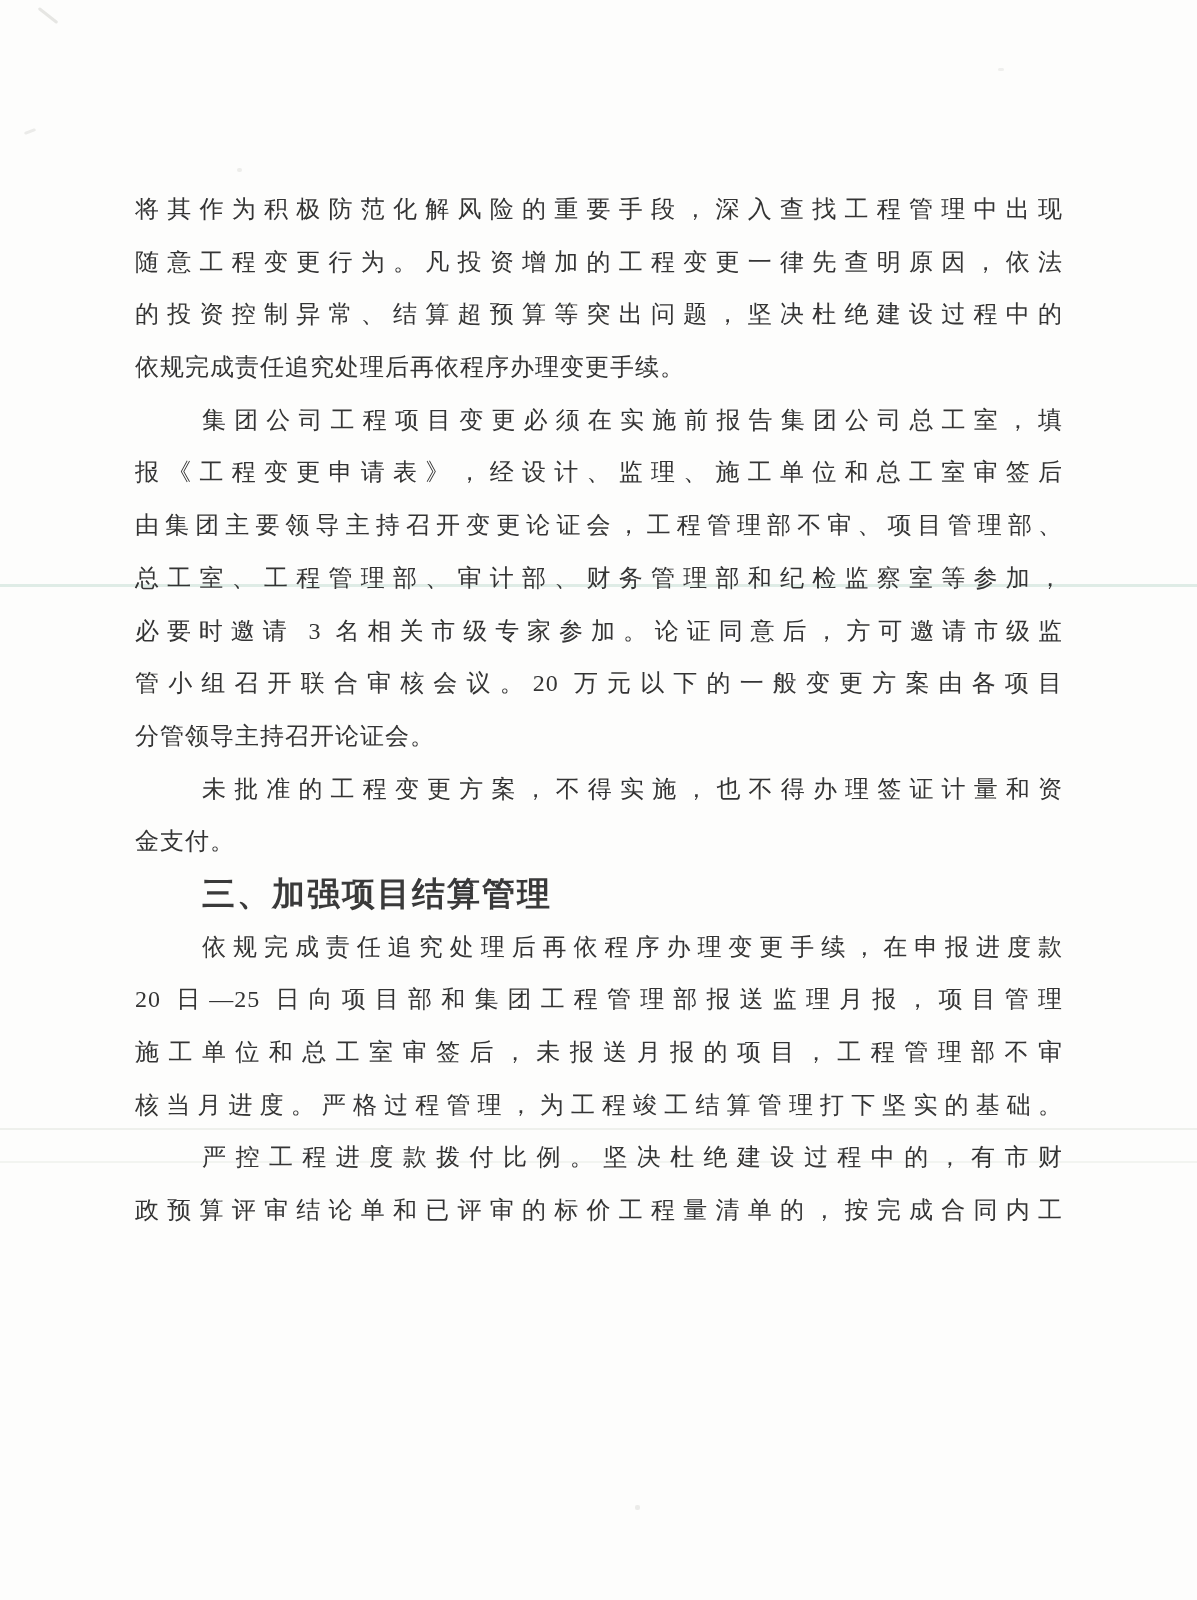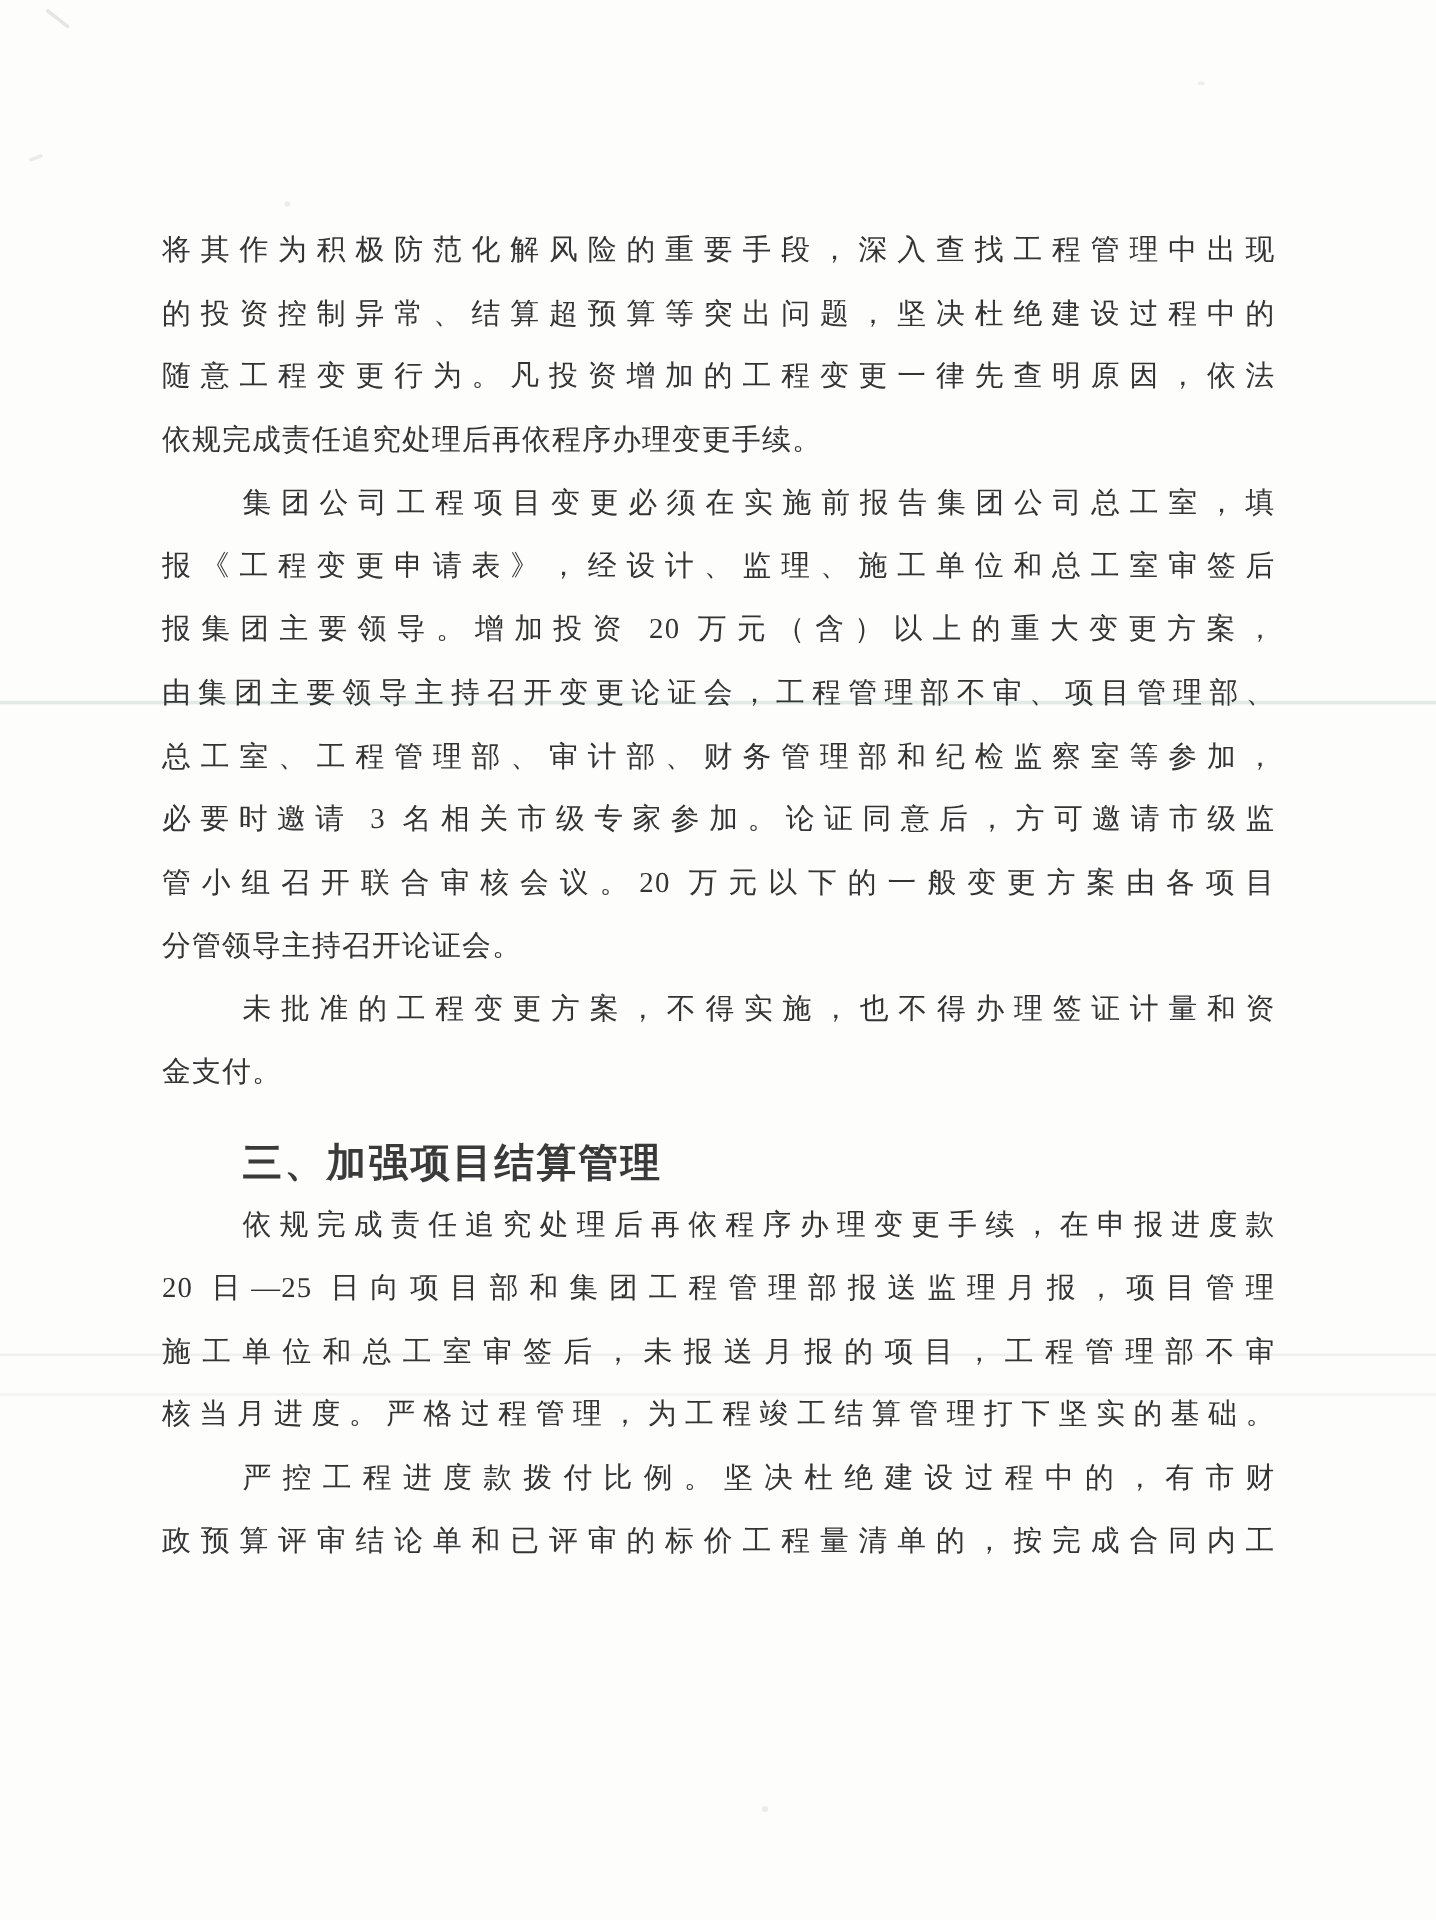--- a/index.html
+++ b/index.html
@@ -36,21 +36,20 @@
   }
   .line.indent {
     text-indent: 67px;
   }
   .line.heading {
     font-family: "Liberation Sans", sans-serif;
     font-weight: 700;
     font-size: 33px;
     color: var(--heading, #3a3a3a);
     letter-spacing: 2px;
-    margin-top: 22px;
   }
   
   .scan-line {
     position: absolute;
     left: 0;
     width: 100%;
     pointer-events: none;
   }
   .scan-line.green {
     top: 584px;
@@ -88,26 +87,25 @@
   <div class="scan-line faint-1"></div>
   <div class="scan-line faint-2"></div>
   <div class="smudge s1"></div>
   <div class="smudge s2"></div>
   <div class="smudge s3"></div>
   <div class="smudge s4"></div>
   <div class="smudge s5"></div>
 
   <div class="text-block">
       <div class="line justify">将其作为积极防范化解风险的重要手段，深入查找工程管理中出现</div>
+      <div class="line justify">随意工程变更行为。凡投资增加的工程变更一律先查明原因，依法</div>
       <div class="line justify">的投资控制异常、结算超预算等突出问题，坚决杜绝建设过程中的</div>
-      <div class="line justify">随意工程变更行为。凡投资增加的工程变更一律先查明原因，依法</div>
       <div class="line">依规完成责任追究处理后再依程序办理变更手续。</div>
       <div class="line indent justify">集团公司工程项目变更必须在实施前报告集团公司总工室，填</div>
       <div class="line justify">报《工程变更申请表》，经设计、监理、施工单位和总工室审签后</div>
-      <div class="line justify">报集团主要领导。增加投资 20 万元（含）以上的重大变更方案，</div>
       <div class="line justify">由集团主要领导主持召开变更论证会，工程管理部不审、项目管理部、</div>
       <div class="line justify">总工室、工程管理部、审计部、财务管理部和纪检监察室等参加，</div>
       <div class="line justify">必要时邀请 3 名相关市级专家参加。论证同意后，方可邀请市级监</div>
       <div class="line justify">管小组召开联合审核会议。20 万元以下的一般变更方案由各项目</div>
       <div class="line">分管领导主持召开论证会。</div>
       <div class="line indent justify">未批准的工程变更方案，不得实施，也不得办理签证计量和资</div>
       <div class="line">金支付。</div>
       <div class="line indent heading">三、加强项目结算管理</div>
       <div class="line indent justify">依规完成责任追究处理后再依程序办理变更手续，在申报进度款</div>
       <div class="line justify">20 日—25 日向项目部和集团工程管理部报送监理月报，项目管理</div>

